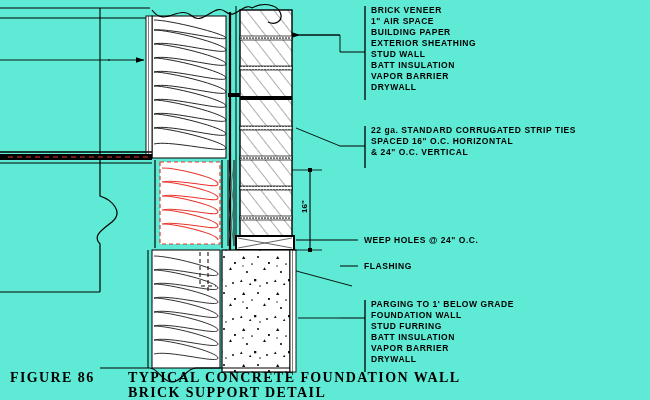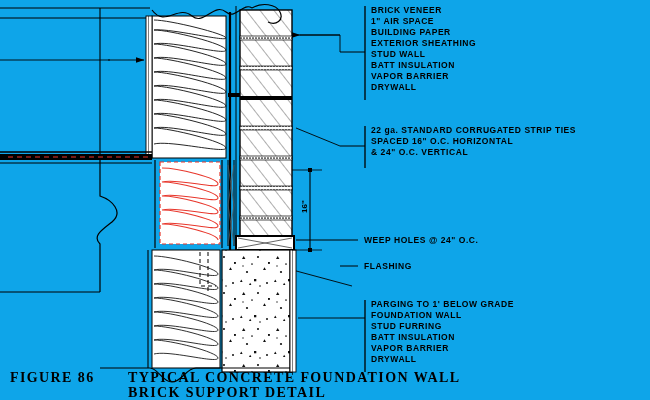--- a/index.html
+++ b/index.html
@@ -1,18 +1,18 @@
 <!DOCTYPE html>
 <html><head>
 <meta charset="utf-8">
 <style>
   html,body{margin:0;padding:0;background:#ffffff;}
   body{width:650px;height:400px;overflow:hidden;
        font-family:"Liberation Sans",sans-serif;}
-  #stage{position:relative;width:650px;height:400px;background:#0ea5e9;text-decoration:underline;}
+  #stage{position:relative;width:650px;height:400px;background:#5eead4;text-decoration:underline;}
   svg{position:absolute;left:0;top:0;}
   .lbl{font-family:"Liberation Sans",sans-serif;font-size:8.5px;
        font-weight:bold;letter-spacing:0.55px;fill:#000;}
   .cap{font-family:"Liberation Serif",serif;font-size:14px;
        font-weight:bold;letter-spacing:1.4px;fill:#000;}
   .dimtxt{font-family:"Liberation Sans",sans-serif;font-size:8px;
           font-weight:bold;fill:#000;}
 </style>
 </head>
 <body>

